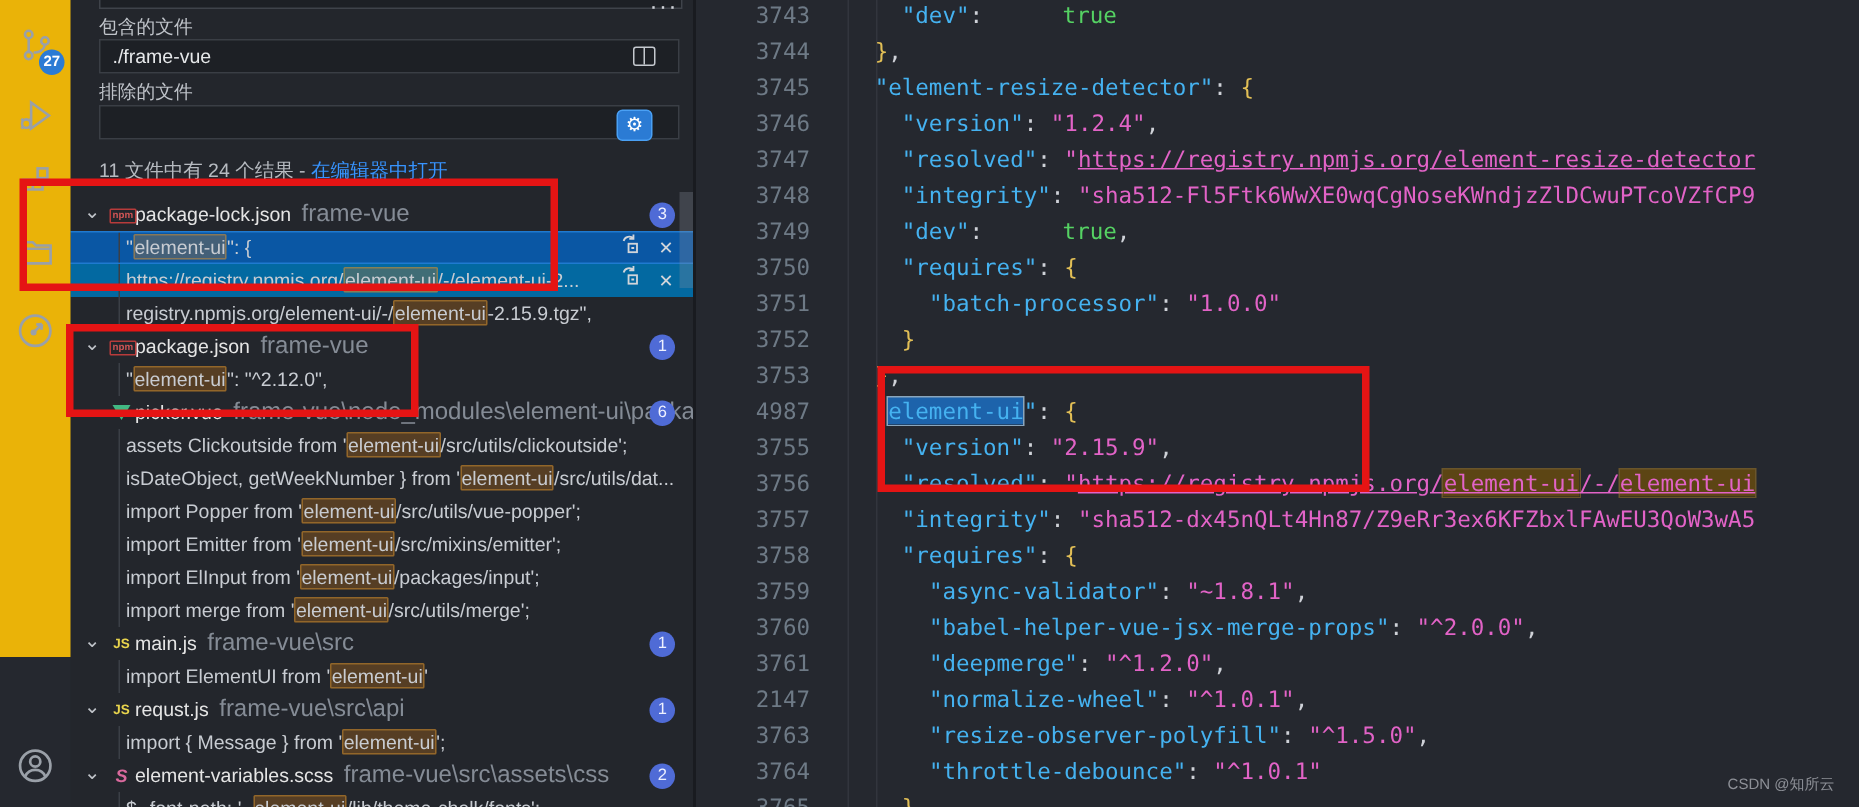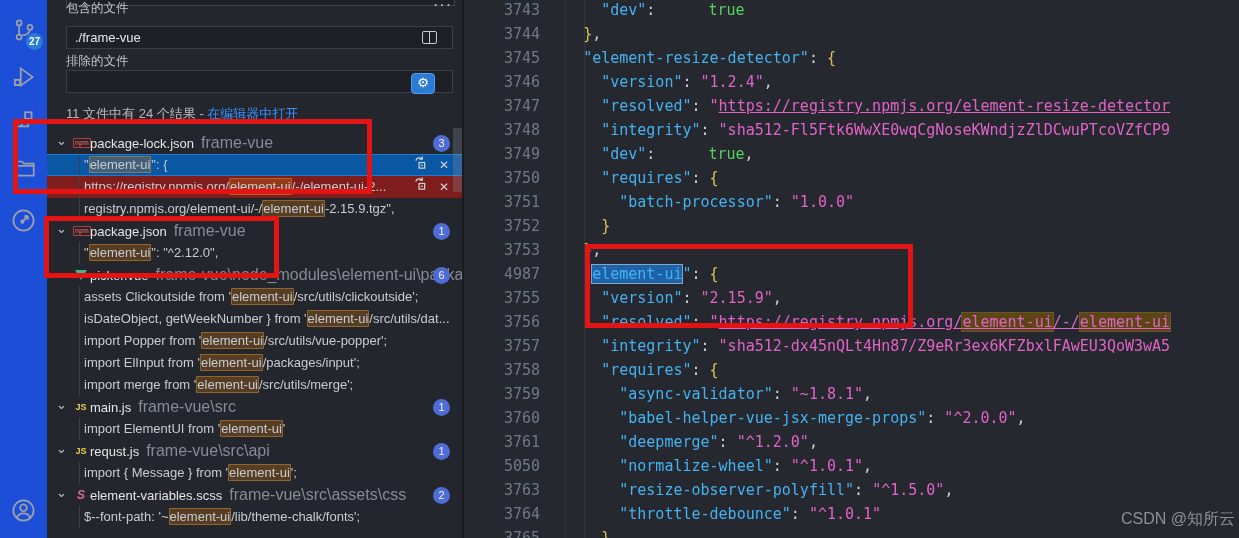--- a/index.html
+++ b/index.html
@@ -3,21 +3,21 @@
 <meta charset="utf-8">
 <style>
   html,body{margin:0;padding:0;}
   body{
     width:1239px;height:538px;overflow:hidden;position:relative;
     background:#25282f;
     font-family:"Liberation Sans","DejaVu Sans",sans-serif;
     -webkit-font-smoothing:antialiased;
   }
   
-  .activity-bar{position:absolute;left:0;top:0;width:47px;height:538px;background:#1d4ed8;z-index:2;}
+  .activity-bar{position:absolute;left:0;top:0;width:47px;height:438px;background:#eab308;z-index:2;}
   .ab-item{position:absolute;left:0;width:47px;height:44px;display:flex;align-items:center;justify-content:center;color:#9aa0a8;}
   .ab-item svg{stroke:#9aa0a8;fill:none;stroke-width:1.6;}
   .ab-badge{position:absolute;right:4px;bottom:2px;min-width:17px;height:17px;border-radius:9px;background:#2b7bd4;color:#fff;
     font-size:10px;line-height:17px;text-align:center;font-weight:bold;}
   
   .sidebar{position:absolute;left:47px;top:0;width:415px;height:538px;background:#23262c;z-index:1;color:#c3c7cd;}
   .replace-sliver{position:absolute;left:19px;top:-8px;width:387px;height:12px;background:#1d2025;border:1px solid #3f434a;}
   .more-actions{position:absolute;right:10px;top:-4px;color:#cfd2d8;font-size:16px;letter-spacing:1px;}
   .field-label{position:absolute;left:19px;font-size:12.5px;color:#bfc3c9;}
   .s-input{position:absolute;left:19px;width:387px;height:23px;background:#1d2025;border:1px solid #3a3e45;box-sizing:border-box;
@@ -26,21 +26,21 @@
   .book-icon:before{content:"";position:absolute;left:6px;top:0;width:1.4px;height:100%;background:#c5c9cf;}
   .gear-btn{position:absolute;right:27px;top:73px;width:22px;height:19px;background:#2b7bd4;border:1px solid #4aa0f4;border-radius:4px;
     color:#fff;font-size:13px;line-height:18px;text-align:center;}
   .summary{position:absolute;left:19px;top:105px;font-size:13px;color:#b6bac0;white-space:nowrap;}
   .summary a{color:#3794ff;text-decoration:none;}
   .sb-scroll{position:absolute;right:0;top:128px;width:9px;height:64px;background:rgba(140,148,160,0.28);}
   
   .tree{position:absolute;left:0;top:132px;width:415px;}
   .trow{position:relative;height:22px;line-height:22px;white-space:nowrap;overflow:hidden;font-size:13px;}
   .trow.sel{background:#0a57a4;border-top:1px solid #1f7ad0;border-bottom:1px solid #1f7ad0;height:20px;line-height:20px;}
-  .trow.sel2{background:#7f1d1d;}
+  .trow.sel2{background:#0369a1;}
   .chev{position:absolute;left:9px;top:-2px;color:#c0c4ca;font-size:13px;}
   .ficon{position:absolute;left:26px;top:0;width:16px;text-align:center;}
   .npmbox{display:inline-block;border:1px solid #b83b3b;color:#cf5555;font-size:6.5px;line-height:8px;padding:0 1px;border-radius:1px;vertical-align:2px;font-weight:bold;}
   .vueicon{display:inline-block;width:0;height:0;border-left:6px solid transparent;border-right:6px solid transparent;border-top:10px solid #41b883;vertical-align:-1px;}
   .jsicon{color:#e8d44d;font-size:9px;font-weight:bold;vertical-align:1px;}
   .sassicon{color:#d9699d;font-size:12px;font-weight:bold;font-style:italic;vertical-align:0px;}
   .fname{margin-left:43px;color:#e5e5e5;}
   .fpath{margin-left:7px;color:#858c96;font-size:16px;}
   .mtext{margin-left:37px;color:#c8ccd2;}
   .trow.match:before{content:"";position:absolute;left:32px;top:0;width:1px;height:22px;background:#3b3f46;}
@@ -62,21 +62,21 @@
   .tk-p{color:#cfd2d8;}
   .tk-k{color:#45b2f0;}
   .tk-s{color:#e263c7;}
   .tk-b{color:#55d263;margin-left:44px;}
   .tk-y{color:#e2bf56;}
   .tk-u{text-decoration:underline;}
   .tk-hl{background:#5c4514;box-shadow:0 0 0 1px rgba(190,140,40,0.45);}
   .tk-sel{background:#1d63ab;box-shadow:0 0 0 1px #8aa6bd;}
   
   .redrect{position:absolute;border:5px solid #e51414;z-index:9;pointer-events:none;}
-  .watermark{position:absolute;right:4px;bottom:8px;color:#8d9097;font-size:16px;z-index:8;}
+  .watermark{position:absolute;right:16px;bottom:8px;color:#8d9097;font-size:10px;z-index:8;}
 </style>
 </head>
 <body>
 
 <div class="activity-bar">
   <div class="ab-item" style="top:8px;">
     <svg width="26" height="26" viewBox="0 0 24 24">
       <circle cx="7.5" cy="5.5" r="2.3"></circle>
         <circle cx="7.5" cy="18.5" r="2.3"></circle>
         <circle cx="17.5" cy="9.5" r="2.3"></circle>
@@ -115,21 +115,21 @@
         <circle cx="12" cy="9.5" r="3"></circle>
         <path d="M6 18.5 a6.5 6.5 0 0 1 12 0"></path>
     </svg>
   </div>
 </div>
 
 <div class="sidebar">
   <div class="replace-sliver"></div>
   <div class="more-actions">···</div>
 
-  <div class="field-label" style="top:0;">包含的文件</div>
+  <div class="field-label" style="top:10px;">包含的文件</div>
   <div class="s-input" style="top:26px;">./frame-vue</div>
   <span class="book-icon"></span>
 
   <div class="field-label" style="top:53px;">排除的文件</div>
   <div class="s-input" style="top:70px;"></div>
   <div class="gear-btn">⚙</div>
 
   <div class="summary"><span>11 文件中有 24 个结果 - </span><a href="#">在编辑器中打开</a></div>
 
   <div class="tree">
@@ -150,20 +150,21 @@
             </svg></span>
           <span class="ricon">✕</span>
         </span></div>
       <div class="trow match"><span class="mtext"><span class="">registry.npmjs.org/element-ui/-/</span><span class="mhl">element-ui</span><span class="">-2.15.9.tgz",</span></span></div>
       <div class="trow file"><span class="chev">⌄</span><span class="ficon"><span class="npmbox">npm</span></span><span class="fname">package.json</span><span class="fpath">frame-vue</span><span class="badge">1</span></div>
       <div class="trow match"><span class="mtext"><span class="">"</span><span class="mhl">element-ui</span><span class="">": "^2.12.0",</span></span></div>
       <div class="trow file"><span class="chev">⌄</span><span class="ficon"><span class="vueicon"></span></span><span class="fname">picker.vue</span><span class="fpath">frame-vue\node_modules\element-ui\packages\...</span><span class="badge">6</span></div>
       <div class="trow match"><span class="mtext"><span class="">assets Clickoutside from '</span><span class="mhl">element-ui</span><span class="">/src/utils/clickoutside';</span></span></div>
       <div class="trow match"><span class="mtext"><span class="">isDateObject, getWeekNumber } from '</span><span class="mhl">element-ui</span><span class="">/src/utils/dat...</span></span></div>
       <div class="trow match"><span class="mtext"><span class="">import Popper from '</span><span class="mhl">element-ui</span><span class="">/src/utils/vue-popper';</span></span></div>
+      <div class="trow match"><span class="mtext"><span class="">import Emitter from '</span><span class="mhl">element-ui</span><span class="">/src/mixins/emitter';</span></span></div>
       <div class="trow match"><span class="mtext"><span class="">import ElInput from '</span><span class="mhl">element-ui</span><span class="">/packages/input';</span></span></div>
       <div class="trow match"><span class="mtext"><span class="">import merge from '</span><span class="mhl">element-ui</span><span class="">/src/utils/merge';</span></span></div>
       <div class="trow file"><span class="chev">⌄</span><span class="ficon"><span class="jsicon">JS</span></span><span class="fname">main.js</span><span class="fpath">frame-vue\src</span><span class="badge">1</span></div>
       <div class="trow match"><span class="mtext"><span class="">import ElementUI from '</span><span class="mhl">element-ui</span><span class="">'</span></span></div>
       <div class="trow file"><span class="chev">⌄</span><span class="ficon"><span class="jsicon">JS</span></span><span class="fname">requst.js</span><span class="fpath">frame-vue\src\api</span><span class="badge">1</span></div>
       <div class="trow match"><span class="mtext"><span class="">import { Message } from '</span><span class="mhl">element-ui</span><span class="">';</span></span></div>
       <div class="trow file"><span class="chev">⌄</span><span class="ficon"><span class="sassicon">S</span></span><span class="fname">element-variables.scss</span><span class="fpath">frame-vue\src\assets\css</span><span class="badge">2</span></div>
       <div class="trow match"><span class="mtext"><span class="">$--font-path: '~</span><span class="mhl">element-ui</span><span class="">/lib/theme-chalk/fonts';</span></span></div>
     </div>
   <div class="sb-scroll"></div>
@@ -187,21 +188,21 @@
       <div class="code-line"><span class="ln">3752</span><span class="lcode"><span class="tk tk-p">      </span><span class="tk tk-y">}</span></span></div>
       <div class="code-line"><span class="ln">3753</span><span class="lcode"><span class="tk tk-p">    </span><span class="tk tk-y">}</span><span class="tk tk-p">,</span></span></div>
       <div class="code-line"><span class="ln">4987</span><span class="lcode"><span class="tk tk-p">    </span><span class="tk tk-k">"</span><span class="tk tk-k tk-sel">element-ui</span><span class="tk tk-k">"</span><span class="tk tk-p">: </span><span class="tk tk-y">{</span></span></div>
       <div class="code-line"><span class="ln">3755</span><span class="lcode"><span class="tk tk-p">      </span><span class="tk tk-k">"version"</span><span class="tk tk-p">: </span><span class="tk tk-s">"2.15.9"</span><span class="tk tk-p">,</span></span></div>
       <div class="code-line"><span class="ln">3756</span><span class="lcode"><span class="tk tk-p">      </span><span class="tk tk-k">"resolved"</span><span class="tk tk-p">: </span><span class="tk tk-s">"</span><span class="tk tk-s tk-u">https://registry.npmjs.org/</span><span class="tk tk-s tk-u tk-hl">element-ui</span><span class="tk tk-s tk-u">/-/</span><span class="tk tk-s tk-u tk-hl">element-ui</span></span></div>
       <div class="code-line"><span class="ln">3757</span><span class="lcode"><span class="tk tk-p">      </span><span class="tk tk-k">"integrity"</span><span class="tk tk-p">: </span><span class="tk tk-s">"sha512-dx45nQLt4Hn87/Z9eRr3ex6KFZbxlFAwEU3QoW3wA5</span></span></div>
       <div class="code-line"><span class="ln">3758</span><span class="lcode"><span class="tk tk-p">      </span><span class="tk tk-k">"requires"</span><span class="tk tk-p">: </span><span class="tk tk-y">{</span></span></div>
       <div class="code-line"><span class="ln">3759</span><span class="lcode"><span class="tk tk-p">        </span><span class="tk tk-k">"async-validator"</span><span class="tk tk-p">: </span><span class="tk tk-s">"~1.8.1"</span><span class="tk tk-p">,</span></span></div>
       <div class="code-line"><span class="ln">3760</span><span class="lcode"><span class="tk tk-p">        </span><span class="tk tk-k">"babel-helper-vue-jsx-merge-props"</span><span class="tk tk-p">: </span><span class="tk tk-s">"^2.0.0"</span><span class="tk tk-p">,</span></span></div>
       <div class="code-line"><span class="ln">3761</span><span class="lcode"><span class="tk tk-p">        </span><span class="tk tk-k">"deepmerge"</span><span class="tk tk-p">: </span><span class="tk tk-s">"^1.2.0"</span><span class="tk tk-p">,</span></span></div>
-      <div class="code-line"><span class="ln">5050</span><span class="lcode"><span class="tk tk-p">        </span><span class="tk tk-k">"normalize-wheel"</span><span class="tk tk-p">: </span><span class="tk tk-s">"^1.0.1"</span><span class="tk tk-p">,</span></span></div>
+      <div class="code-line"><span class="ln">2147</span><span class="lcode"><span class="tk tk-p">        </span><span class="tk tk-k">"normalize-wheel"</span><span class="tk tk-p">: </span><span class="tk tk-s">"^1.0.1"</span><span class="tk tk-p">,</span></span></div>
       <div class="code-line"><span class="ln">3763</span><span class="lcode"><span class="tk tk-p">        </span><span class="tk tk-k">"resize-observer-polyfill"</span><span class="tk tk-p">: </span><span class="tk tk-s">"^1.5.0"</span><span class="tk tk-p">,</span></span></div>
       <div class="code-line"><span class="ln">3764</span><span class="lcode"><span class="tk tk-p">        </span><span class="tk tk-k">"throttle-debounce"</span><span class="tk tk-p">: </span><span class="tk tk-s">"^1.0.1"</span></span></div>
       <div class="code-line"><span class="ln">3765</span><span class="lcode"><span class="tk tk-p">      </span><span class="tk tk-y">}</span></span></div>
     </div>
 </div>
 
 <div class="redrect" style="left:13px;top:119px;width:349px;height:65px;"></div>
 <div class="redrect" style="left:44px;top:216px;width:225px;height:52px;"></div>
 <div class="redrect" style="left:585px;top:244px;width:318px;height:74px;"></div>
 

